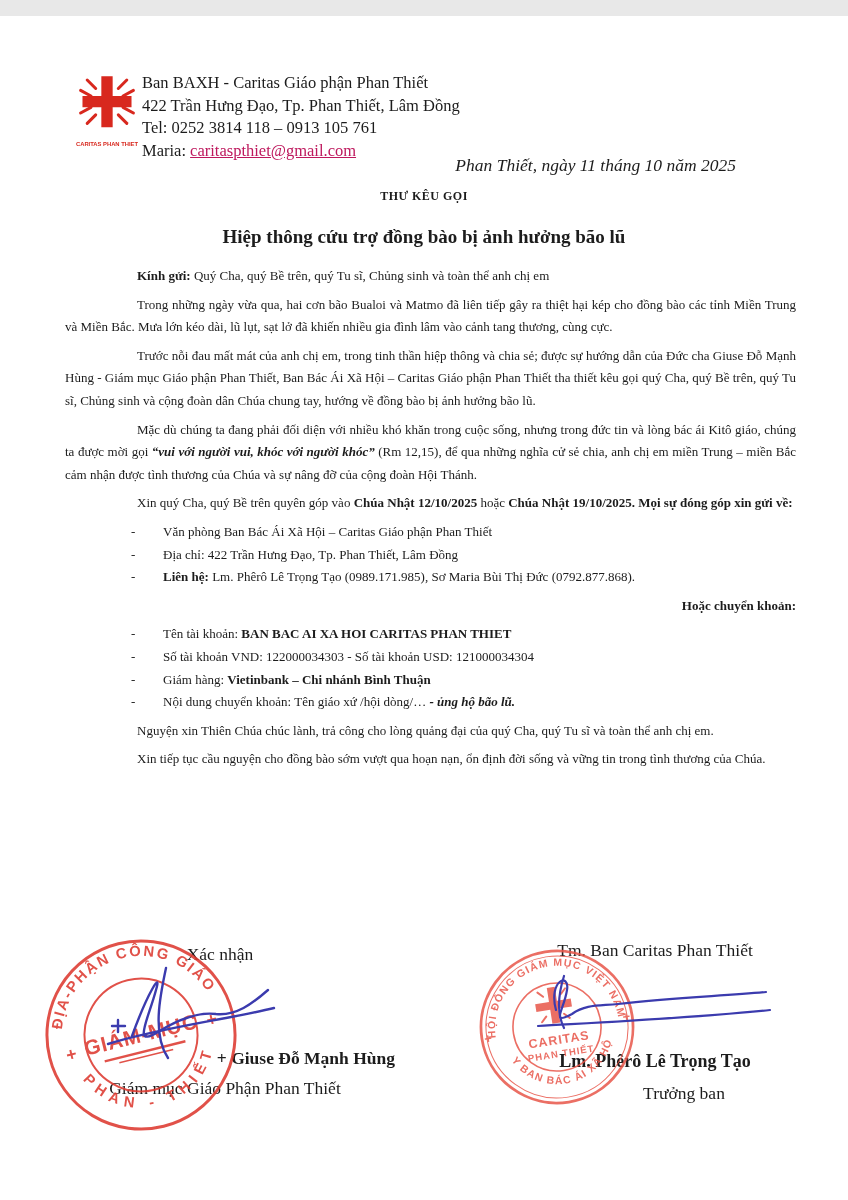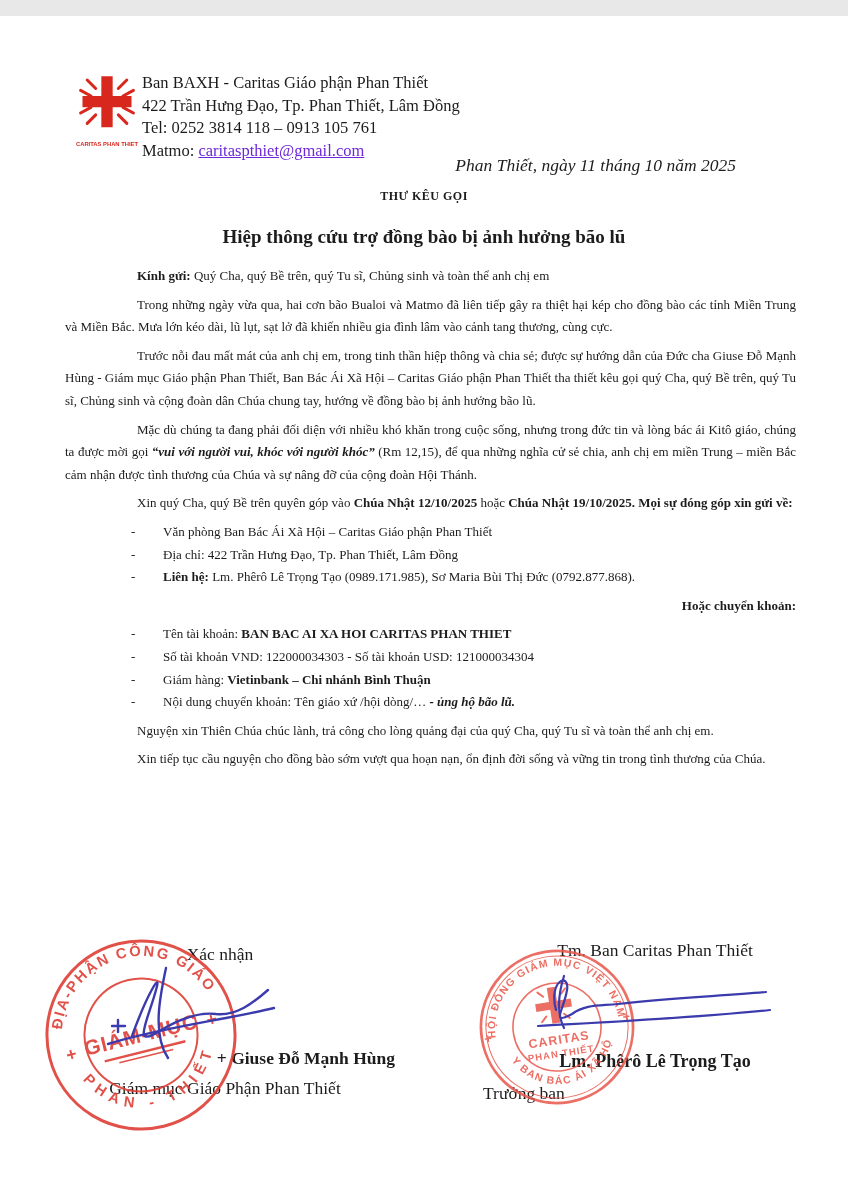--- a/index.html
+++ b/index.html
@@ -5,21 +5,21 @@
   html,body{margin:0;padding:0;background:#e8e8e8;}
   .page{
     position:relative;width:848px;height:1200px;margin:16px auto;
     background:#ffffff;overflow:hidden;
     font-family:"Liberation Serif","DejaVu Serif",serif;
     color:#1c1c1c;
   }
   
   .logo{position:absolute;left:74px;top:54px;width:66px;height:86px;}
   .org{position:absolute;left:142px;top:56px;font-size:16.5px;line-height:22.5px;white-space:nowrap;}
-  .org .email-link{color:#6d28d9;text-decoration:underline;cursor:pointer;}
+  .org .email-link{color:#be185d;text-decoration:underline;cursor:pointer;}
   .date{position:absolute;right:112px;top:139px;font-style:italic;font-size:17.5px;}
   
   .title{position:absolute;left:0;top:173px;width:100%;text-align:center;
          font-weight:bold;font-size:12px;letter-spacing:.5px;}
   .subtitle{position:absolute;left:0;top:210px;width:100%;text-align:center;
          font-weight:bold;font-size:19px;}
   
   .body{position:absolute;left:65px;top:249px;width:731px;font-size:13px;line-height:22.6px;}
   .para{margin:0 0 6px 0;text-align:justify;text-indent:72px;}
   .para.bold{font-weight:bold;text-align:right;font-family:Liberation Serif, serif;}
@@ -28,21 +28,21 @@
   ul.blist{list-style:none;margin:0 0 6px 0;padding:0;}
   ul.blist li{position:relative;padding-left:98px;margin:0;text-align:left;}
   ul.blist li.justify{text-align:justify;max-width:620px;}
   ul.blist .dash{position:absolute;left:66px;top:0;}
   
   .sig-head-left{position:absolute;left:95px;top:928px;width:250px;text-align:center;font-size:17.5px;}
   .sig-head-right{position:absolute;left:495px;top:924px;width:320px;text-align:center;font-size:17.5px;}
   .sig-name-left{position:absolute;left:55px;top:1032px;width:340px;text-align:right;font-weight:bold;font-size:17.5px;z-index:2;}
   .sig-role-left{position:absolute;left:55px;top:1062px;width:340px;text-align:center;font-size:17.5px;z-index:2;}
   .sig-name-right{position:absolute;left:495px;top:1035px;width:320px;text-align:center;font-weight:bold;font-size:18px;z-index:2;}
-  .sig-role-right{position:absolute;left:483px;top:1067px;width:320px;font-size:17.5px;z-index:2;}
+  .sig-role-right{position:absolute;left:524px;top:1067px;width:320px;text-align:center;font-size:17.5px;z-index:2;}
   .stamp-left{position:absolute;left:42px;top:920px;width:198px;height:198px;opacity:.88;z-index:3;}
   .stamp-right{position:absolute;left:477px;top:931px;width:160px;height:160px;opacity:.85;z-index:3;}
   .sign-ink-left{position:absolute;left:102px;top:946px;width:180px;height:102px;z-index:4;}
   .sign-ink-right{position:absolute;left:512px;top:952px;width:268px;height:74px;z-index:4;}
 </style>
 </head>
 <body>
 
 <div class="page">
 
@@ -60,21 +60,21 @@
         <line x1="63" y1="45" x2="52" y2="39"></line>
       </g>
     </g>
     <text x="35" y="80" text-anchor="middle" font-family="Liberation Sans, sans-serif" font-size="6.2" font-weight="bold" fill="#d8281e">CARITAS PHAN THIET</text>
   </svg>
 
   <div class="org">
     <div>Ban BAXH - Caritas Giáo phận Phan Thiết</div>
     <div>422 Trần Hưng Đạo, Tp. Phan Thiết, Lâm Đồng</div>
     <div>Tel: 0252 3814 118 – 0913 105 761</div>
-    <div><span>Matmo: </span><a class="email-link">caritaspthiet@gmail.com</a></div>
+    <div><span>Maria: </span><a class="email-link">caritaspthiet@gmail.com</a></div>
   </div>
 
   <div class="date">Phan Thiết, ngày 11 tháng 10 năm 2025</div>
 
   <div class="title">THƯ KÊU GỌI</div>
   <div class="subtitle">Hiệp thông cứu trợ đồng bào bị ảnh hưởng bão lũ</div>
 
   <div class="body">
     <p class="para"><b>Kính gửi:</b><span> Quý Cha, quý Bề trên, quý Tu sĩ, Chủng sinh và toàn thể anh chị em</span></p>
 

